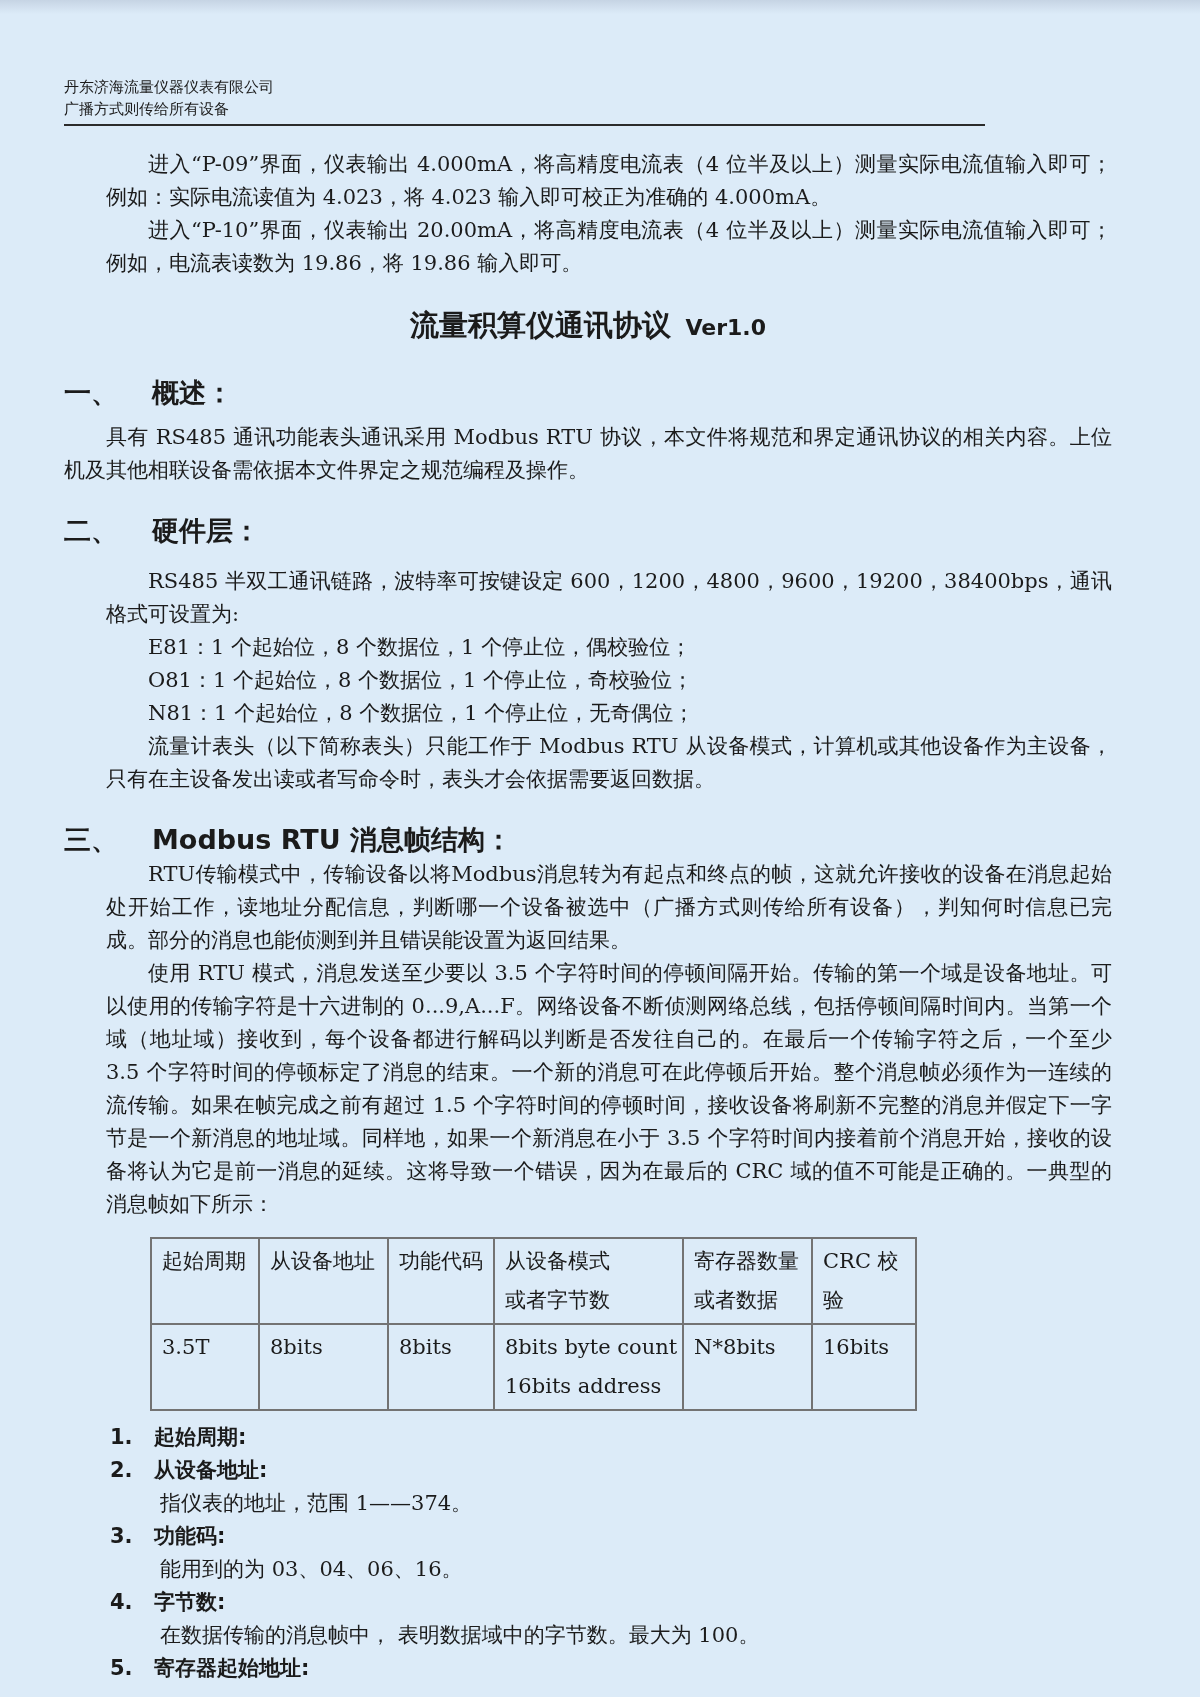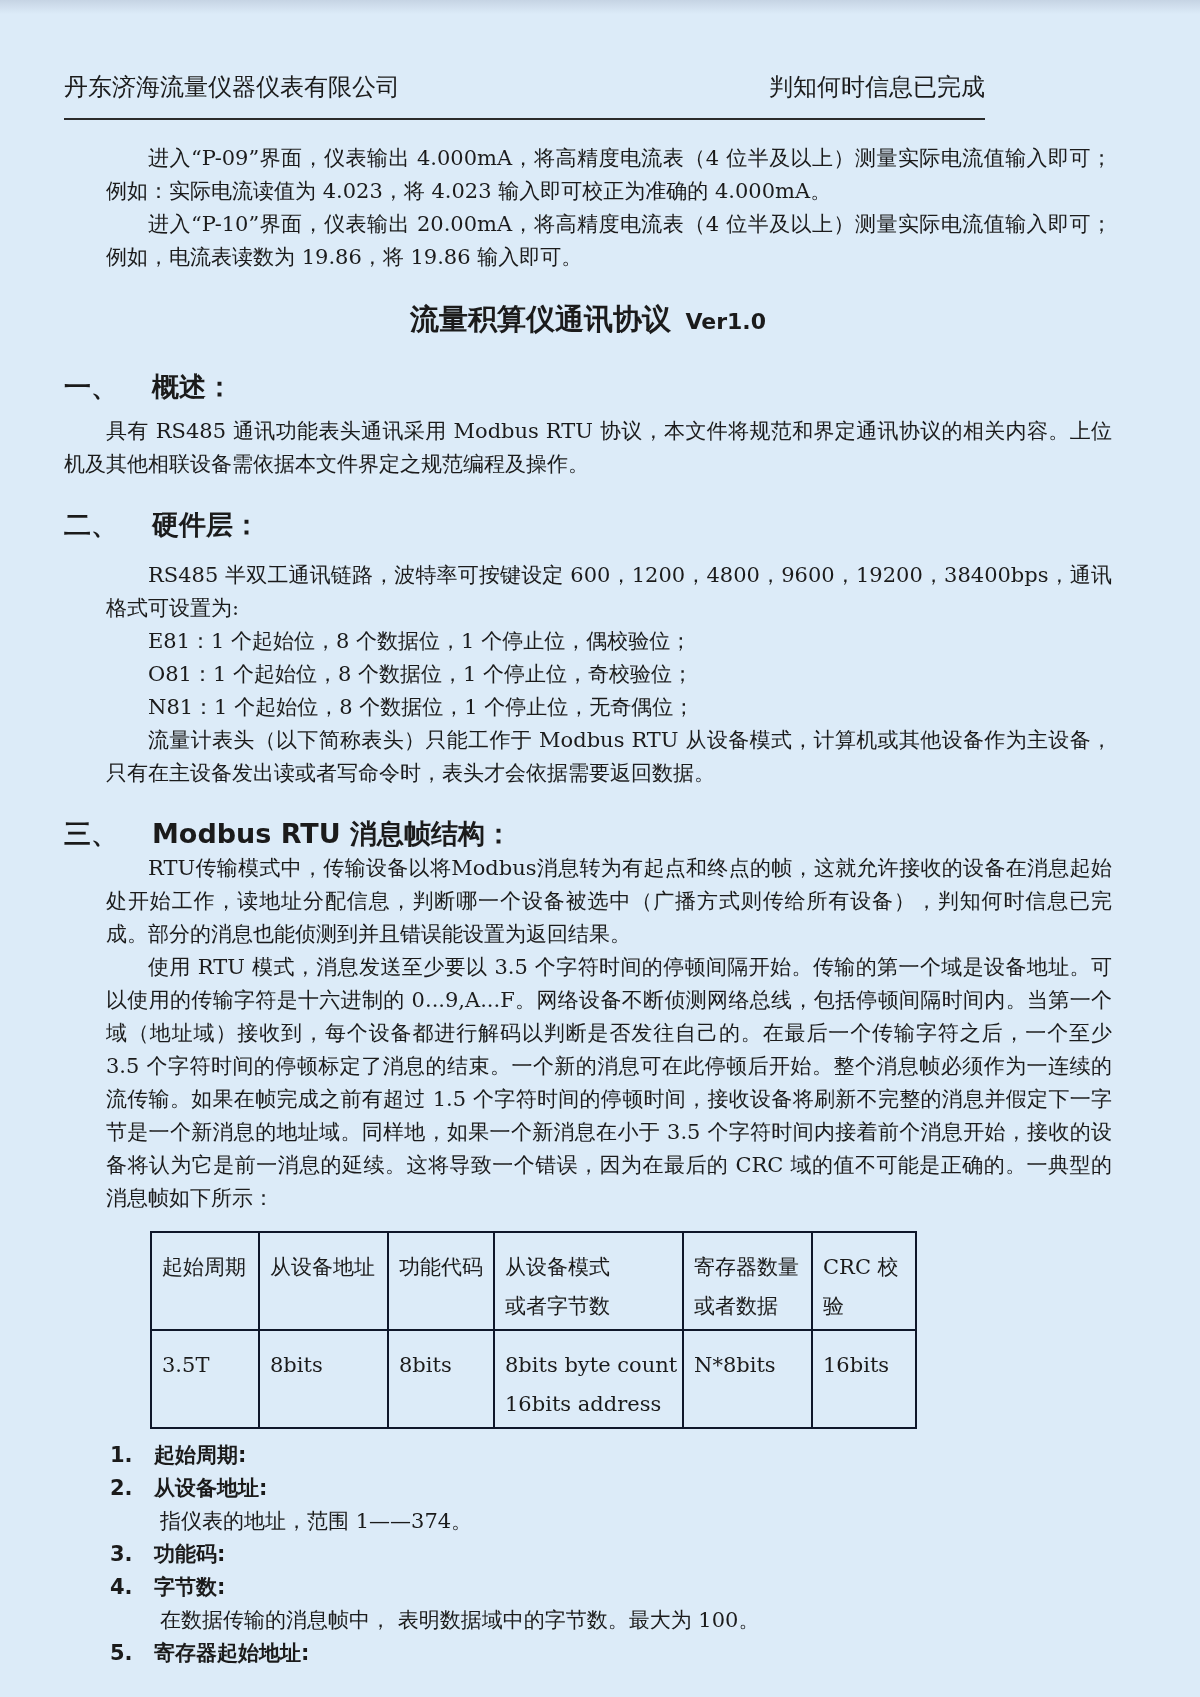--- a/index.html
+++ b/index.html
@@ -6,51 +6,51 @@
   html,body { background:#dcebf8; }
   .page {
     position:relative; width:1200px; height:1697px; overflow:hidden;
     background:#dcebf8; color:#1b1b1b;
     font-family:"DejaVu Serif", serif; font-size:21px; line-height:33px;
     padding:76px 88px 0 64px;
   }
   .scan-top { position:absolute; top:0; left:0; right:0; height:14px;
     background:linear-gradient(to bottom,#c6d4e4,#dcebf8); }
   .doc-header { width:921px; display:flex; justify-content:space-between;
-    border-bottom:2px solid #2b2b2b; padding-bottom:20px; font-size:24px; line-height:22px; }
+    border-bottom:2px solid #2b2b2b; padding-bottom:4px; font-size:15px; line-height:22px;flex-direction:column; }
   .intro-block { margin-top:22px; margin-left:42px; }
   .para { text-align:justify; }
   .ind { text-indent:42px; }
   .proto-title { margin-top:24px; text-align:center; line-height:42px; }
   .proto-title .main { font-family:"DejaVu Sans", sans-serif; font-weight:bold; font-size:29px; }
   .proto-title .ver { font-family:"DejaVu Sans", sans-serif; font-weight:bold; font-size:22px; }
   .sec-heading { font-family:"DejaVu Sans", sans-serif; font-weight:bold;
     font-size:27px; line-height:36px; margin-top:26px; }
   .sec-heading .num { display:inline-block; width:88px; }
   .sec1-body { margin-top:10px; }
   .hw-block { margin-top:16px; margin-left:42px; }
   .fmt-line { padding-left:42px; }
   .sec3-block { margin-top:0; margin-left:42px; }
   .frame-table { border-collapse:collapse; table-layout:fixed; margin-top:16px; margin-left:86px; }
-  .frame-table td { border:2px solid #0f172a; vertical-align:top;
-    padding:15px 4px 3px 10px; height:82px; line-height:39px; font-size:21px; }
+  .frame-table td { border:2px solid #737373; vertical-align:top;
+    padding:3px 4px 3px 10px; height:82px; line-height:39px; font-size:21px; }
   .field-list { margin-top:10px; margin-left:46px; }
   .field-label { font-family:"DejaVu Sans", sans-serif; font-weight:bold; line-height:33px; }
   .field-label .fnum { display:inline-block; width:44px; }
   .field-body { margin-left:50px; line-height:33px; }
 </style>
 </head>
 <body>
 
 <div class="page">
   <div class="scan-top"></div>
 
   <div class="doc-header">
     <span>丹东济海流量仪器仪表有限公司</span>
-    <span>判知何时信息已完成</span>
+    <span>广播方式则传给所有设备</span>
   </div>
 
   <div class="intro-block">
     <div class="para ind">进入“P-09”界面，仪表输出 4.000mA，将高精度电流表（4 位半及以上）测量实际电流值输入即可；例如：实际电流读值为 4.023，将 4.023 输入即可校正为准确的 4.000mA。</div>
     <div class="para ind">进入“P-10”界面，仪表输出 20.00mA，将高精度电流表（4 位半及以上）测量实际电流值输入即可；例如，电流表读数为 19.86，将 19.86 输入即可。</div>
   </div>
 
   <div class="proto-title">
     <span class="main">流量积算仪通讯协议</span>
     <span class="ver">&nbsp;<span>Ver1.0</span></span>
@@ -148,20 +148,21 @@
   <div class="field-list">
     <div>
       <div class="field-label"><span class="fnum">1.</span><span>起始周期:</span></div>
     </div>
     <div>
       <div class="field-label"><span class="fnum">2.</span><span>从设备地址:</span></div>
       <div class="field-body">指仪表的地址，范围 1——374。</div>
     </div>
     <div>
       <div class="field-label"><span class="fnum">3.</span><span>功能码:</span></div>
+      <div class="field-body">能用到的为 03、04、06、16。</div>
     </div>
     <div>
       <div class="field-label"><span class="fnum">4.</span><span>字节数:</span></div>
       <div class="field-body">在数据传输的消息帧中， 表明数据域中的字节数。最大为 100。</div>
     </div>
     <div>
       <div class="field-label"><span class="fnum">5.</span><span>寄存器起始地址:</span></div>
     </div>
   </div>
 

